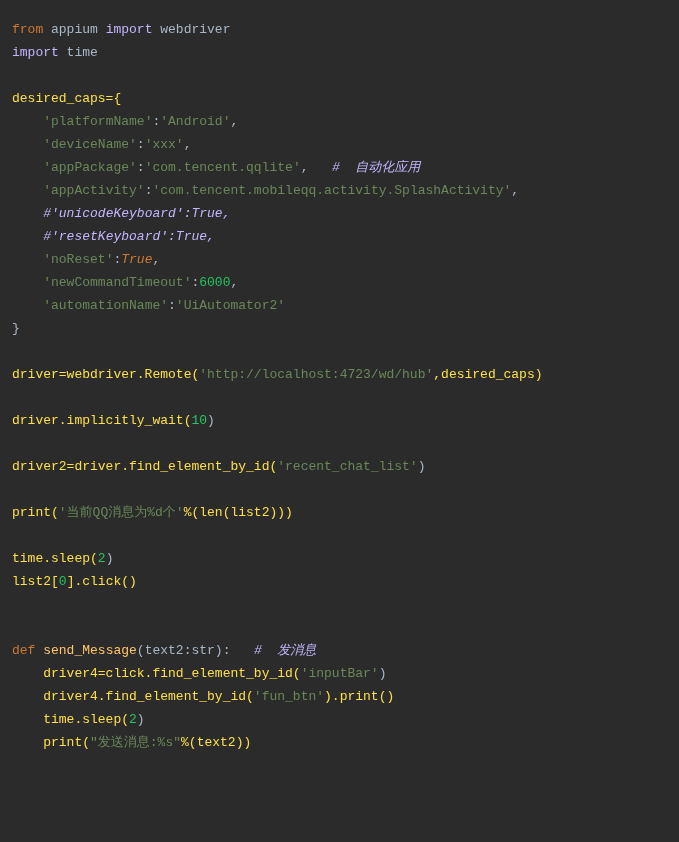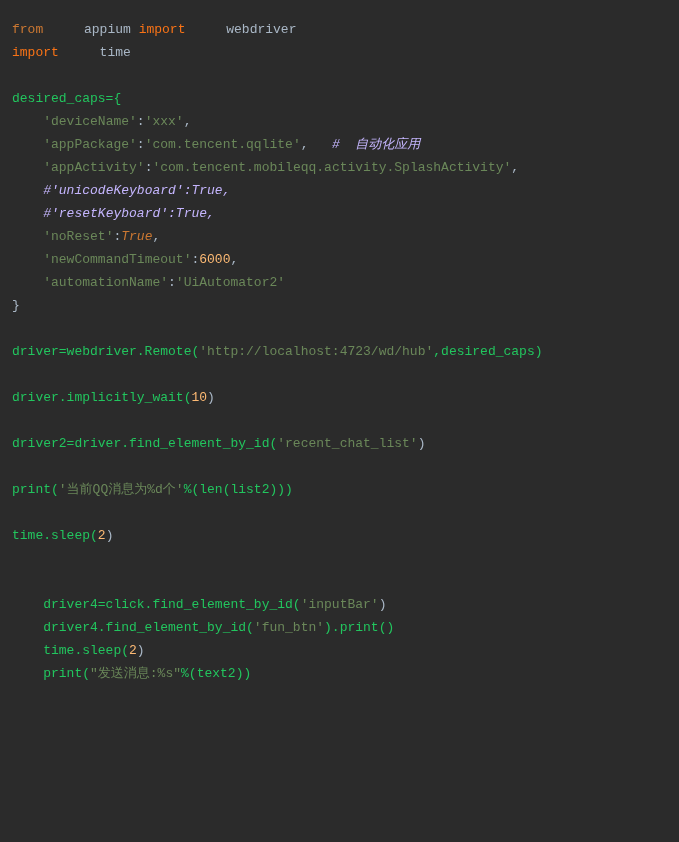--- a/index.html
+++ b/index.html
@@ -15,58 +15,61 @@
       color: #a9b7c6;
       padding: 18px 12px;
       width: 679px;
       height: 842px;
       overflow: hidden;
     }
     .code-line {
       white-space: pre;
     }
     .kw-from { color: #cc7832; }
-    .kw-import { color: #f97316; }
+    .kw-import { color: #c4b5fd; }
     .kw-def { color: #cc7832; }
-    .module { color: #a9b7c6; margin-left: 33px; }
+    .module { color: #a9b7c6; }
     .string { color: #6a8759; }
-    .number { color: #fdba74; }
+    .number { color: #22c55e; }
     .bool { color: #cc7832; font-style: italic; }
     .comment { color: #c4b5fd; font-style: italic; }
     .func-name { color: #ffc66d; }
     .punct { color: #a9b7c6; }
-    .ident { color: #22c55e; }
+    .ident { color: #fde047; }
     .param { color: #a9b7c6; }
   </style>
 </head>
 <body>
 
 <div class="code-block">
 <div class="code-line"><span class="kw-from">from</span><span class="module"> appium </span><span class="kw-import">import</span><span class="module"> webdriver</span></div>
 <div class="code-line"><span class="kw-import">import</span><span class="module"> time</span></div>
 <div class="code-line">&nbsp;</div>
 <div class="code-line"><span class="ident">desired_caps={</span></div>
+<div class="code-line"><span>    </span><span class="string">'platformName'</span><span class="punct">:</span><span class="string">'Android'</span><span class="punct">,</span></div>
 <div class="code-line"><span>    </span><span class="string">'deviceName'</span><span class="punct">:</span><span class="string">'xxx'</span><span class="punct">,</span></div>
 <div class="code-line"><span>    </span><span class="string">'appPackage'</span><span class="punct">:</span><span class="string">'com.tencent.qqlite'</span><span class="punct">,</span><span>   </span><span class="comment">#  自动化应用</span></div>
 <div class="code-line"><span>    </span><span class="string">'appActivity'</span><span class="punct">:</span><span class="string">'com.tencent.mobileqq.activity.SplashActivity'</span><span class="punct">,</span></div>
 <div class="code-line"><span>    </span><span class="comment">#'unicodeKeyboard':True,</span></div>
 <div class="code-line"><span>    </span><span class="comment">#'resetKeyboard':True,</span></div>
 <div class="code-line"><span>    </span><span class="string">'noReset'</span><span class="punct">:</span><span class="bool">True</span><span class="punct">,</span></div>
 <div class="code-line"><span>    </span><span class="string">'newCommandTimeout'</span><span class="punct">:</span><span class="number">6000</span><span class="punct">,</span></div>
 <div class="code-line"><span>    </span><span class="string">'automationName'</span><span class="punct">:</span><span class="string">'UiAutomator2'</span></div>
 <div class="code-line"><span class="punct">}</span></div>
 <div class="code-line">&nbsp;</div>
 <div class="code-line"><span class="ident">driver=webdriver.Remote(</span><span class="string">'http://localhost:4723/wd/hub'</span><span class="ident">,desired_caps)</span></div>
 <div class="code-line">&nbsp;</div>
 <div class="code-line"><span class="ident">driver.implicitly_wait(</span><span class="number">10</span><span class="punct">)</span></div>
 <div class="code-line">&nbsp;</div>
 <div class="code-line"><span class="ident">driver2=driver.find_element_by_id(</span><span class="string">'recent_chat_list'</span><span class="punct">)</span></div>
 <div class="code-line">&nbsp;</div>
 <div class="code-line"><span class="ident">print(</span><span class="string">'当前QQ消息为%d个'</span><span class="ident">%(len(list2)))</span></div>
 <div class="code-line">&nbsp;</div>
 <div class="code-line"><span class="ident">time.sleep(</span><span class="number">2</span><span class="punct">)</span></div>
+<div class="code-line"><span class="ident">list2[</span><span class="number">0</span><span class="ident">].click()</span></div>
 <div class="code-line">&nbsp;</div>
 <div class="code-line">&nbsp;</div>
+<div class="code-line"><span class="kw-def">def</span><span> </span><span class="func-name">send_Message</span><span class="param">(text2:str):   </span><span class="comment">#  发消息</span></div>
 <div class="code-line"><span class="ident">    driver4=click.find_element_by_id(</span><span class="string">'inputBar'</span><span class="punct">)</span></div>
 <div class="code-line"><span class="ident">    driver4.find_element_by_id(</span><span class="string">'fun_btn'</span><span class="ident">).print()</span></div>
 <div class="code-line"><span class="ident">    time.sleep(</span><span class="number">2</span><span class="punct">)</span></div>
 <div class="code-line"><span class="ident">    print(</span><span class="string">"发送消息:%s"</span><span class="ident">%(text2))</span></div>
 </div>
 
 </body></html>

